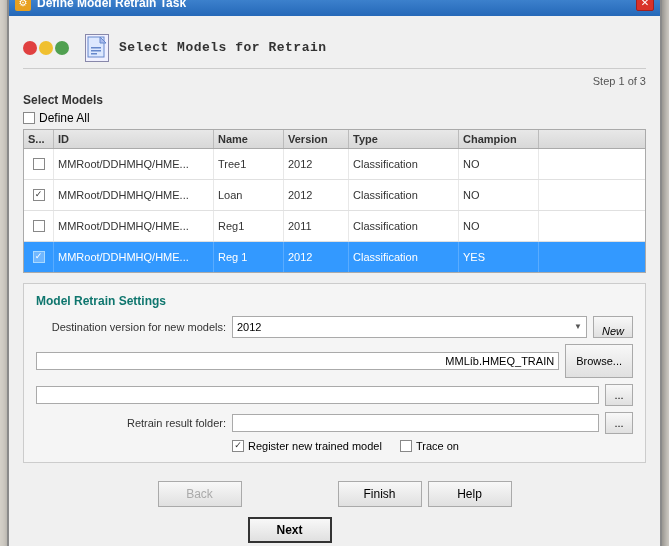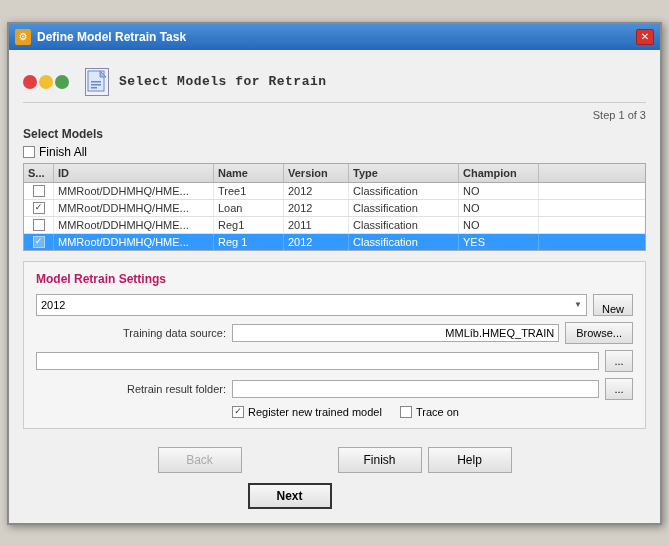--- a/index.html
+++ b/index.html
@@ -146,21 +146,21 @@
     }
     .table-row:last-child { border-bottom: none; }
     .table-row.selected {
       background: #3399ff;
       color: white;
     }
     .table-row.selected .table-cell {
       color: white;
     }
     .table-cell {
-      padding: 2px 4px;
+      padding: 9px 4px;
       font-size: 11px;
       border-right: 1px solid #e8e8e8;
       overflow: hidden;
       white-space: nowrap;
       color: #333;
       display: flex;
       align-items: center;
     }
     .table-row.selected .table-cell {
       border-right: 1px solid #5aacff;
@@ -189,21 +189,21 @@
     }
     .settings-section {
       background: #f5f5f5;
       border: 1px solid #ccc;
       padding: 10px 12px;
       margin-bottom: 10px;
     }
     .settings-title {
       font-size: 12px;
       font-weight: bold;
-      color: #be185d;
+      color: #0f766e;
       margin-bottom: 8px;
     }
     .form-row {
       display: flex;
       align-items: center;
       margin-bottom: 6px;
       gap: 6px;
     }
     .form-label {
       text-align: right;
@@ -242,23 +242,24 @@
       color: #555;
     }
     .btn-small {
       height: 22px;
       padding: 8px 8px;
       border: 1px solid #aaa;
       background: linear-gradient(to bottom, #f8f8f8, #e0e0e0);
       font-size: 11px;
       cursor: pointer;
       white-space: nowrap;
+      font-style: italic;
     }
     .btn-browse {
-      height: 22px;
+      height: 34px;
       padding: 0 10px;
       border: 1px solid #aaa;
       background: linear-gradient(to bottom, #f8f8f8, #e0e0e0);
       font-size: 11px;
       cursor: pointer;
     }
     .btn-dots {
       height: 22px;
       width: 28px;
       border: 1px solid #aaa;
@@ -339,21 +340,21 @@
       </div>
       <span class="header-title">Select Models for Retrain</span>
     </div>
 
     <div class="step-info">Step 1 of 3</div>
 
     <div class="section-label">Select Models</div>
 
     <div class="select-all-row">
       <div class="checkbox"></div>
-      <span>Finish All</span>
+      <span>Define All</span>
     </div>
 
     <div class="table-container">
       <div class="table-header">
         <div class="table-header-cell">S...</div>
         <div class="table-header-cell">ID</div>
         <div class="table-header-cell">Name</div>
         <div class="table-header-cell">Version</div>
         <div class="table-header-cell">Type</div>
         <div class="table-header-cell">Champion</div>
@@ -401,31 +402,31 @@
         <div class="table-cell">2012</div>
         <div class="table-cell">Classification</div>
         <div class="table-cell">YES</div>
       </div>
     </div>
 
     <div class="settings-section">
       <div class="settings-title">Model Retrain Settings</div>
 
       <div class="form-row">
+        <span class="form-label">Destination version for new models:</span>
         <div class="dropdown-container">
           <div class="dropdown">
             <span>2012</span>
             <span class="dropdown-arrow">▼</span>
           </div>
         </div>
         <button class="btn-small">New</button>
       </div>
 
       <div class="form-row">
-        <span class="form-label">Training data source:</span>
         <input class="form-input" type="text" value="MMLíb.HMEQ_TRAIN" style="">
         <button class="btn-browse">Browse...</button>
       </div>
 
       <div class="form-row">
         <input class="form-input" type="text" style="">
         <button class="btn-dots">...</button>
       </div>
 
       <div class="form-row">

